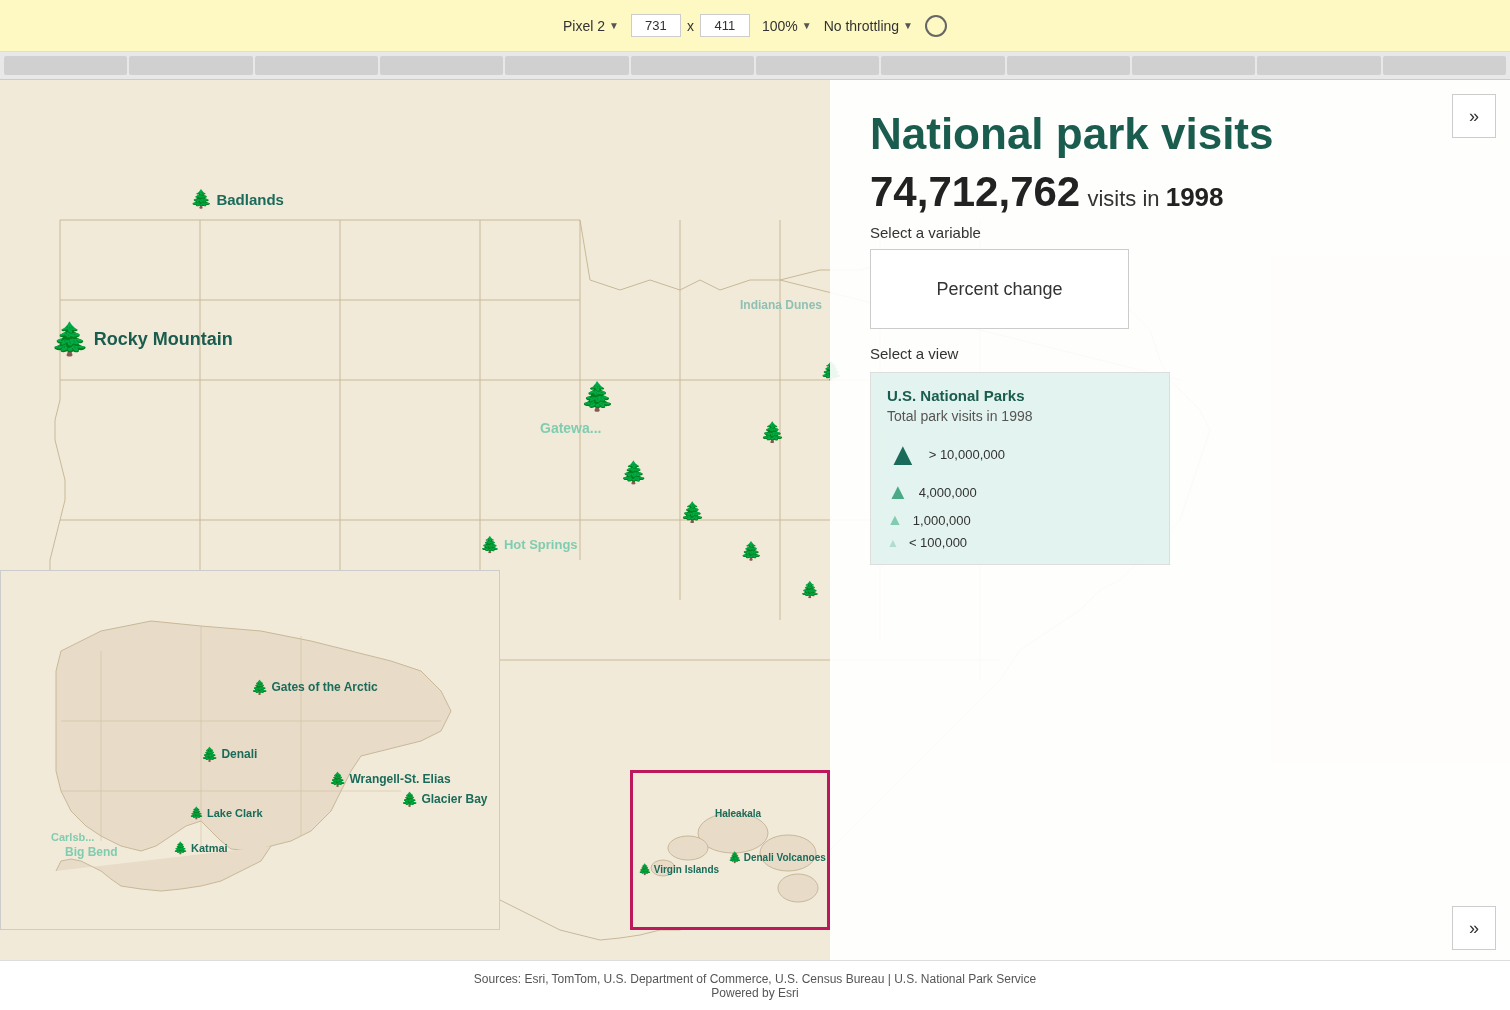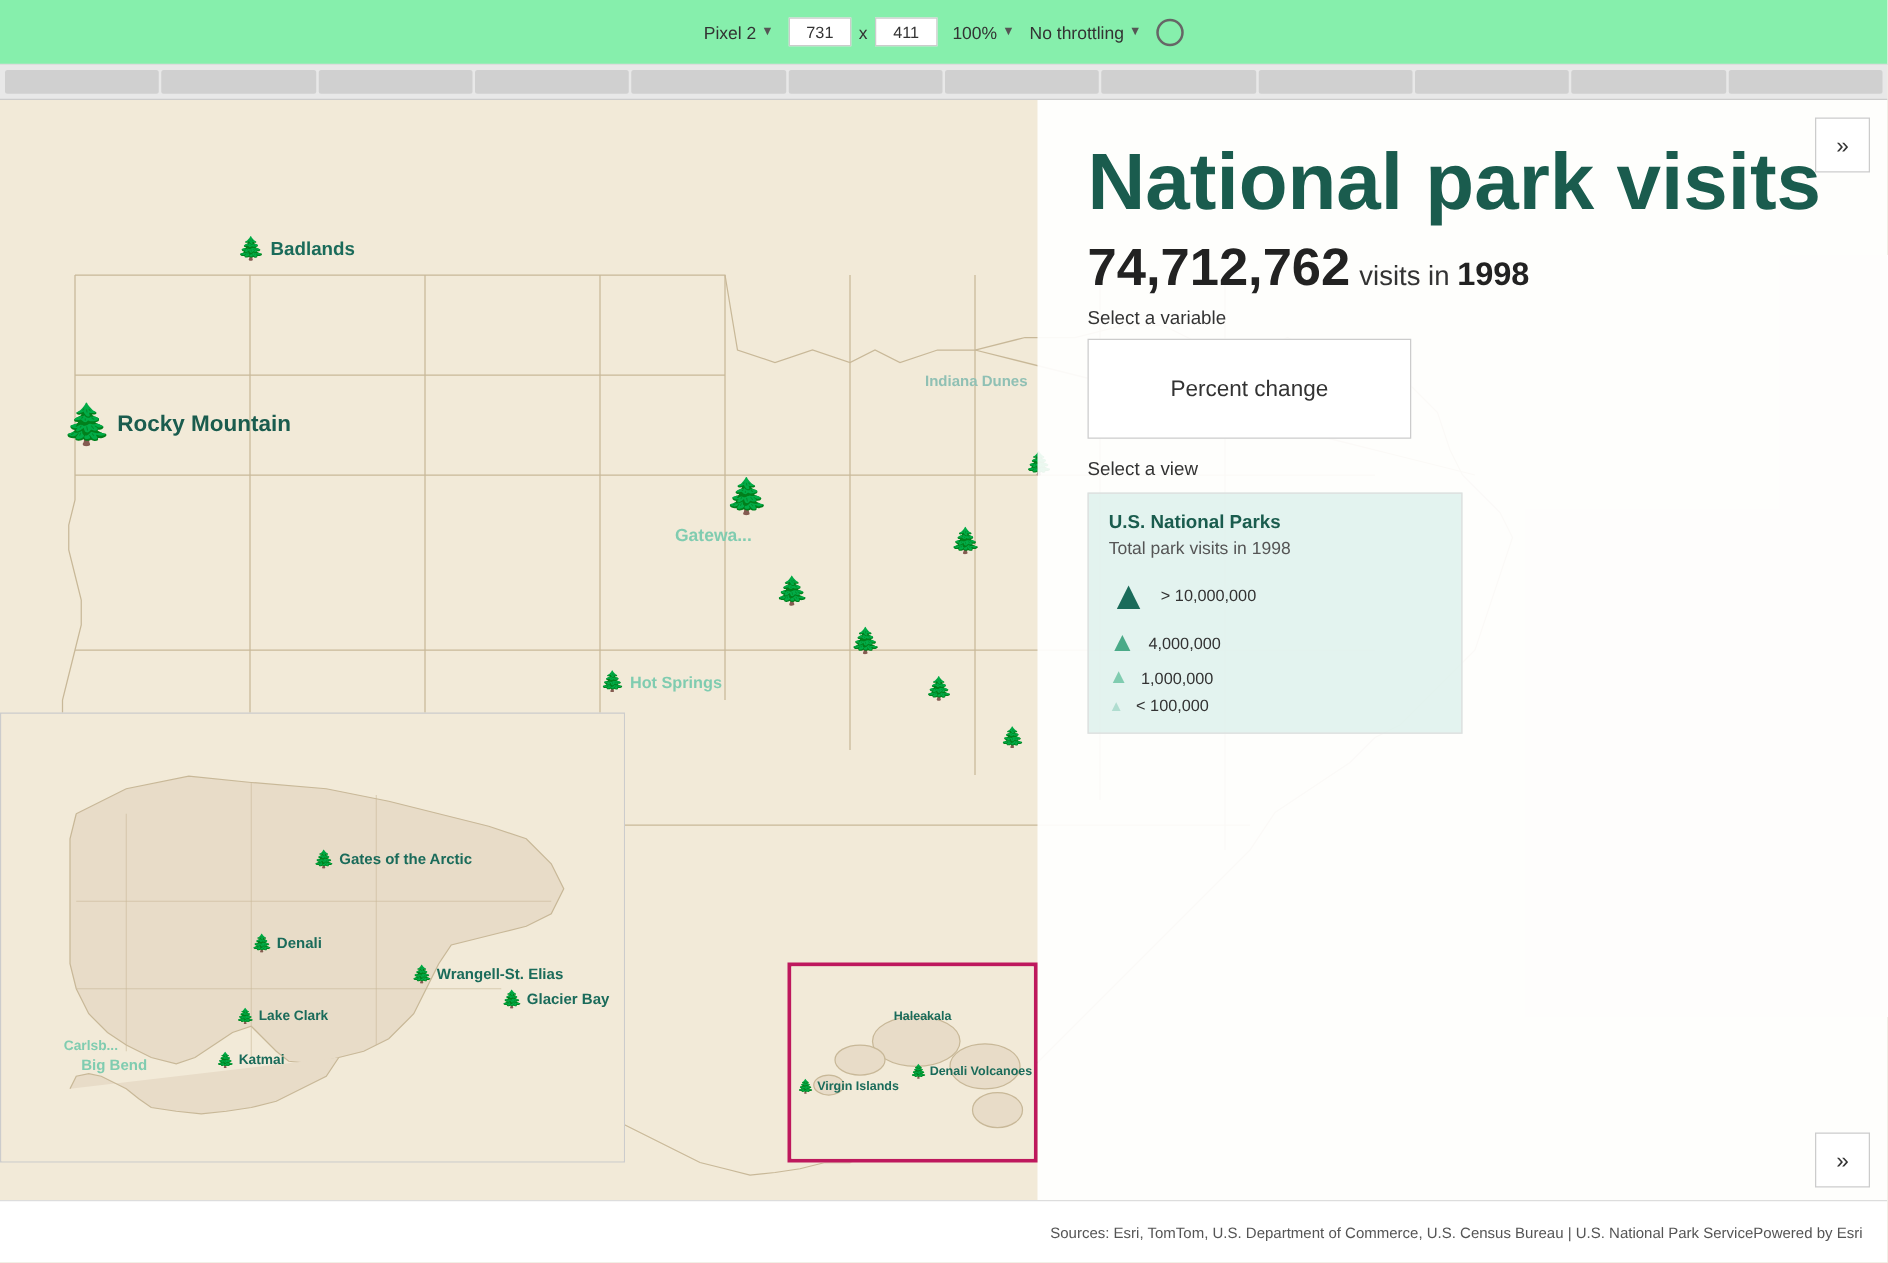--- a/index.html
+++ b/index.html
@@ -7,21 +7,21 @@
       width: 1510px;
       height: 1010px;
       overflow: hidden;
       font-family: Arial, sans-serif;
       background: #f0f0f0;
     }
 
     
     .browser-bar {
       height: 52px;
-      background: #86efac;
+      background: #fef9c3;
       border-bottom: 1px solid #ddd;
       display: flex;
       align-items: center;
       justify-content: center;
       gap: 12px;
       padding: 0 20px;
     }
     .device-selector {
       display: flex;
       align-items: center;
@@ -110,21 +110,21 @@
     .info-panel {
       position: absolute;
       top: 0;
       right: 0;
       width: 680px;
       height: 880px;
       background: rgba(255,255,255,0.92);
       padding: 30px 40px;
     }
     .panel-title {
-      font-size: 64px;
+      font-size: 44px;
       font-weight: bold;
       color: #1a5c4e;
       line-height: 1.1;
       margin-bottom: 10px;
     }
     .panel-visits {
       font-size: 26px;
       color: #222;
       margin-bottom: 8px;
     }
@@ -249,24 +249,25 @@
     .footer-bar {
       position: absolute;
       bottom: 0;
       left: 0;
       width: 100%;
       height: 50px;
       background: white;
       border-top: 1px solid #ddd;
       display: flex;
       align-items: center;
-      justify-content: flex-end;
+      justify-content: center;
       padding: 0 20px;
       font-size: 12px;
       color: #555;
+      flex-direction: column;
     }
 
     
     .top-label {
       position: absolute;
       color: #80ccb0;
       font-size: 14px;
       font-weight: bold;
     }
   </style>

